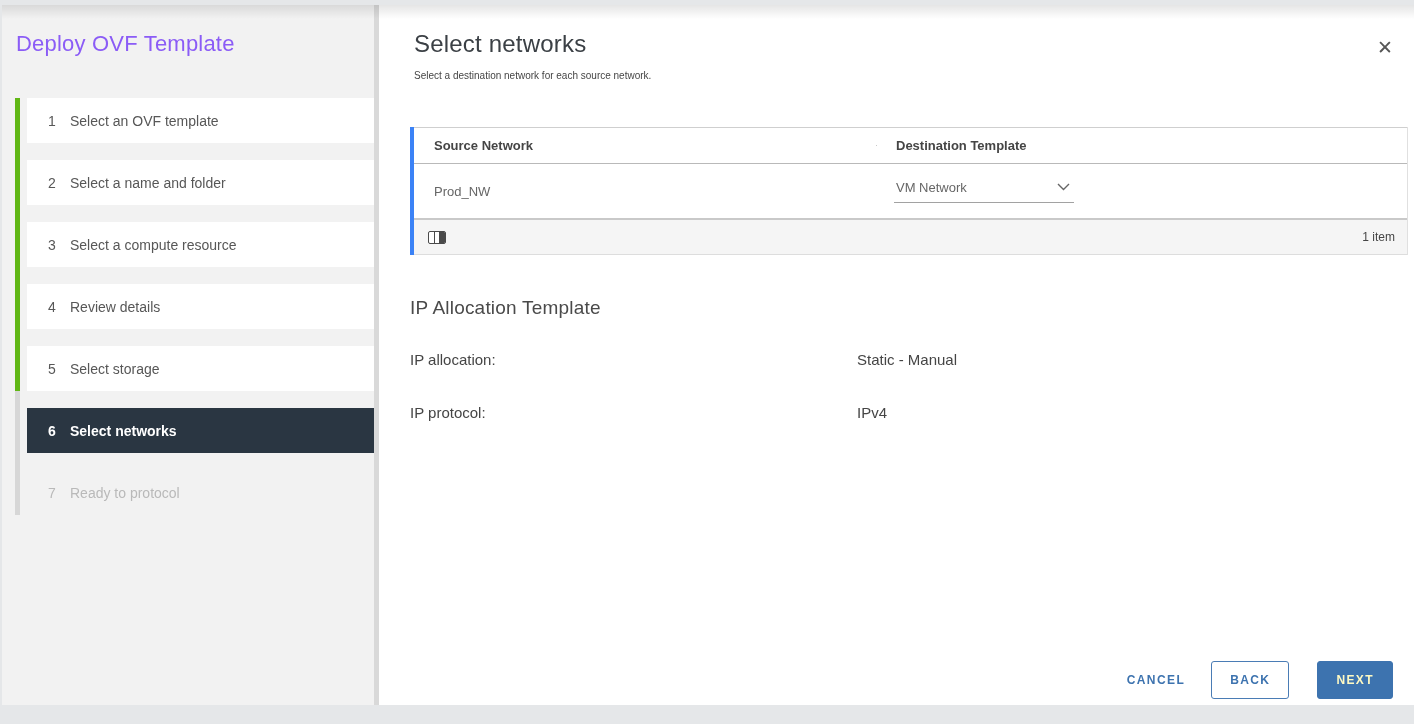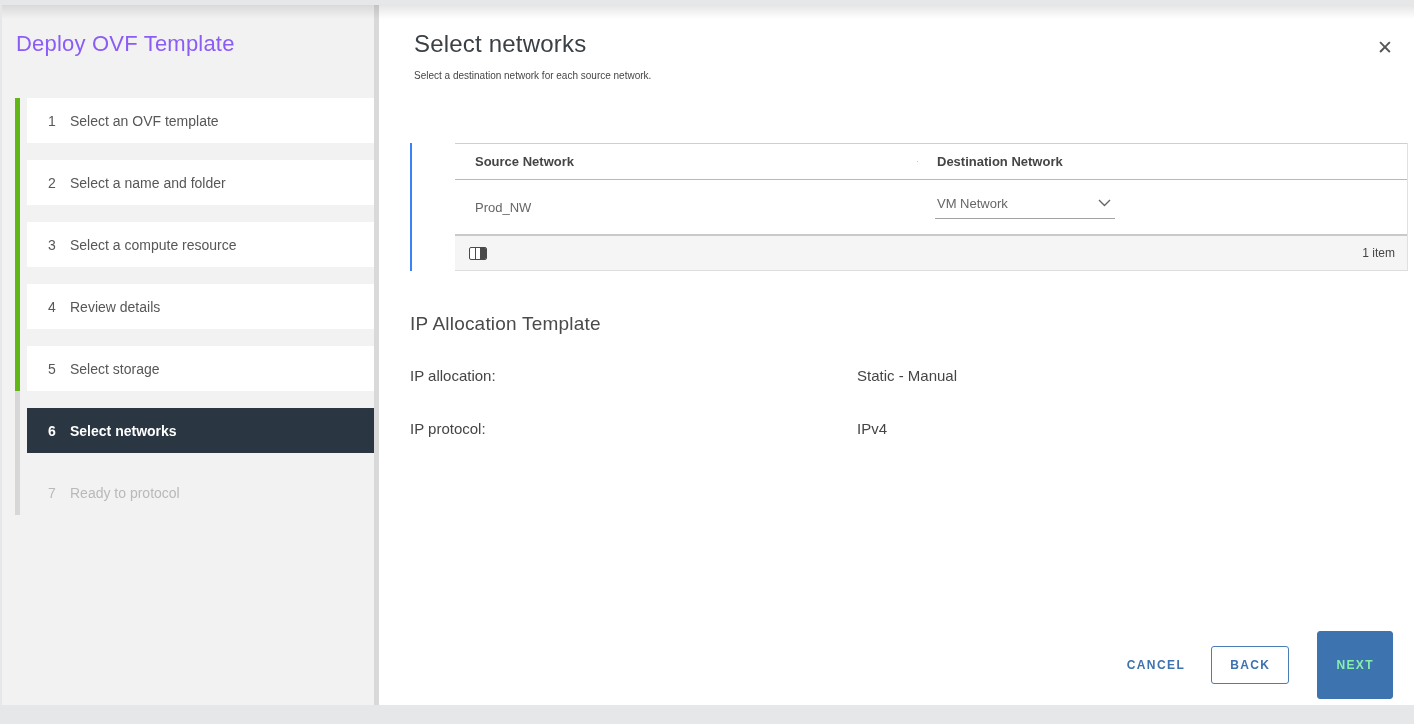--- a/index.html
+++ b/index.html
@@ -41,21 +41,21 @@
   .content { flex:1; background:#fff; position:relative; padding:25px 6px 0 35px; }
   .close-btn {
     position:absolute; top:32px; right:18px; width:22px; height:22px;
     font-size:19px; line-height:22px; text-align:center; color:#565656;
     cursor:pointer; font-weight:400;
   }
   h1.page-title { font-size:24px; font-weight:400; color:#3b4045; letter-spacing:0.2px; }
   .subtitle { margin-top:12px; font-size:10px; color:#464646; }
 
   
-  .tbl { margin:62px 0 0 -4px; border-left:2px solid #3b82f6; border-right:1px solid #e0e0e0;padding-left:43px; }
+  .tbl { margin:46px 0 0 -4px; border-left:4px solid #3b82f6; border-right:1px solid #e0e0e0; }
   .tbl-header {
     display:flex; height:37px; align-items:center;
     border-top:1px solid #cfcfcf; border-bottom:1px solid #b9b9b9;
     font-size:13px; font-weight:bold; color:#454545;
   }
   .col-src { width:462px; padding-left:20px; flex:none; }
   .col-dst { flex:1; padding-left:20px; position:relative; }
   .tbl-header .col-dst::before {
     content:""; position:absolute; left:0; top:7px; bottom:7px; width:1px; background:#c9c9c9;
   }
@@ -87,21 +87,21 @@
   .ip-label { width:447px; flex:none; }
 
   
   .actions { position:absolute; right:21px; bottom:6px; display:flex; align-items:center; }
   .btn {
     font-family:inherit; font-size:12px; font-weight:bold; letter-spacing:1.4px;
     border-radius:3px; cursor:pointer; text-transform:uppercase;
   }
   .btn-link { color:#3d73af; background:transparent; border:none; padding:11px 6px; margin-right:20px; }
   .btn-outline { color:#3d73af; background:#fff; border:1px solid #4a7cb5; padding:11px 18px; margin-right:28px; }
-  .btn-primary { color:#86efac; background:#3d73af; border:1px solid #3d73af; padding:26px 18px; }
+  .btn-primary { color:#fef9c3; background:#3d73af; border:1px solid #3d73af; padding:11px 18px; }
 </style>
 </head>
 <body>
 
 <div class="dialog">
 
   <div class="sidebar">
     <div class="sidebar-title">Deploy OVF Template</div>
     <div class="steps">
       <div class="track-gray"></div>
@@ -142,21 +142,21 @@
 
   <div class="content">
     <div class="close-btn">✕</div>
 
     <h1 class="page-title">Select networks</h1>
     <div class="subtitle">Select a destination network for each source network.</div>
 
     <div class="tbl">
       <div class="tbl-header">
         <div class="col-src">Source Network</div>
-        <div class="col-dst">Destination Network</div>
+        <div class="col-dst">Destination Template</div>
       </div>
       <div class="tbl-row">
         <div class="col-src">Prod_NW</div>
         <div class="col-dst">
           <span class="select-ctrl">
             <span>VM Network</span>
             <svg class="chevron" viewBox="0 0 13 8">
               <polyline points="1,1 6.5,6.5 12,1" fill="none" stroke="#666" stroke-width="1.4"></polyline>
             </svg>
           </span>

